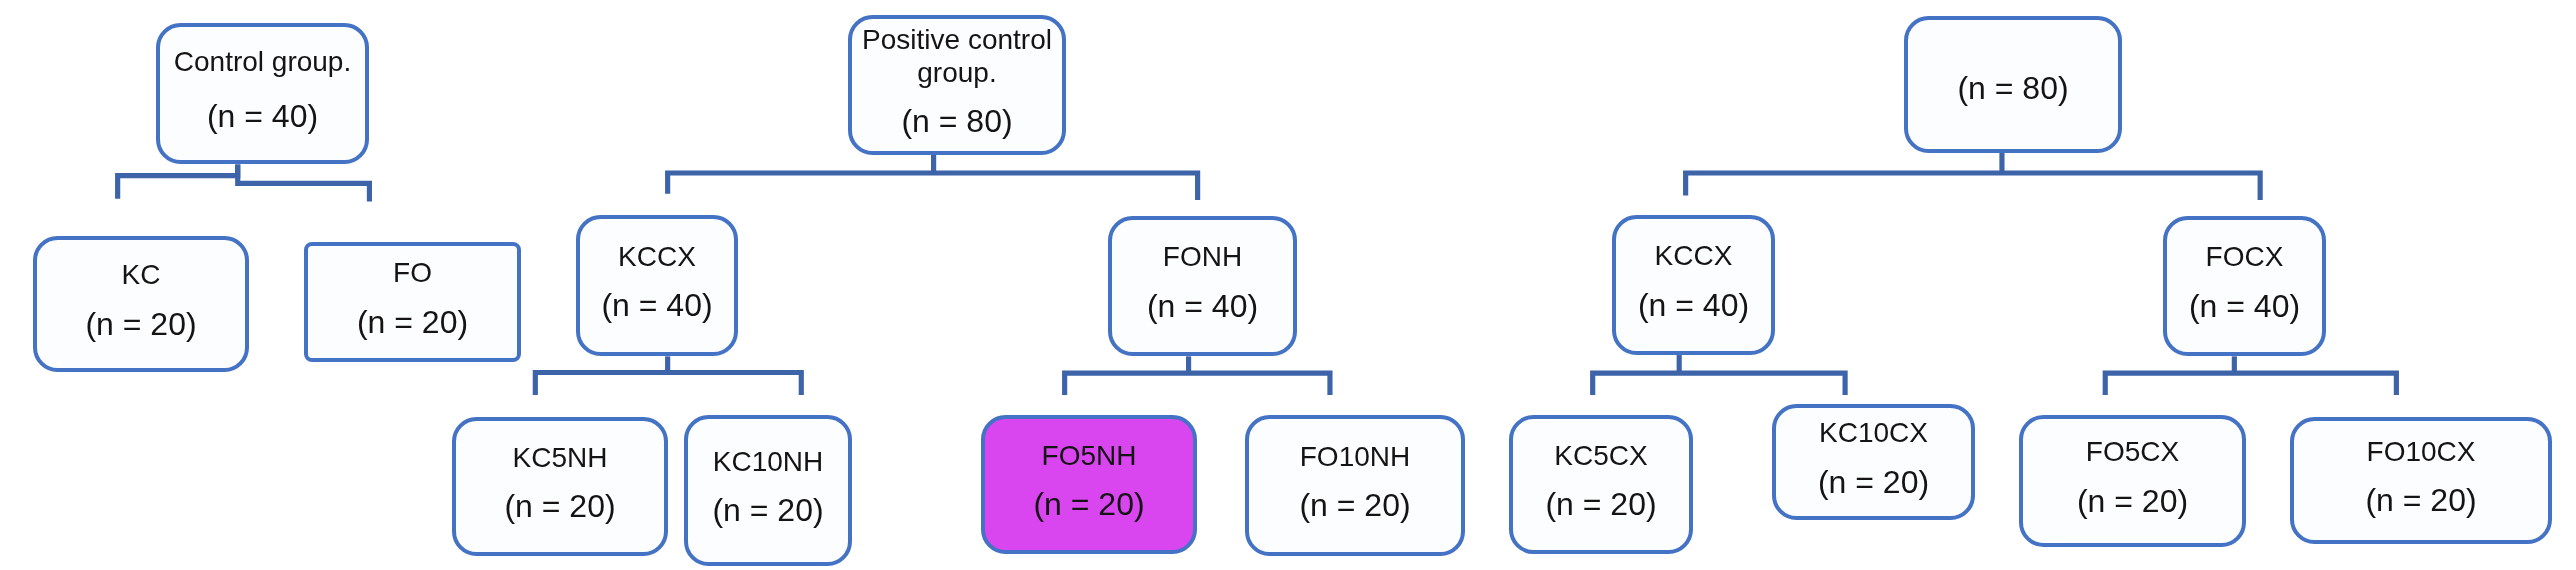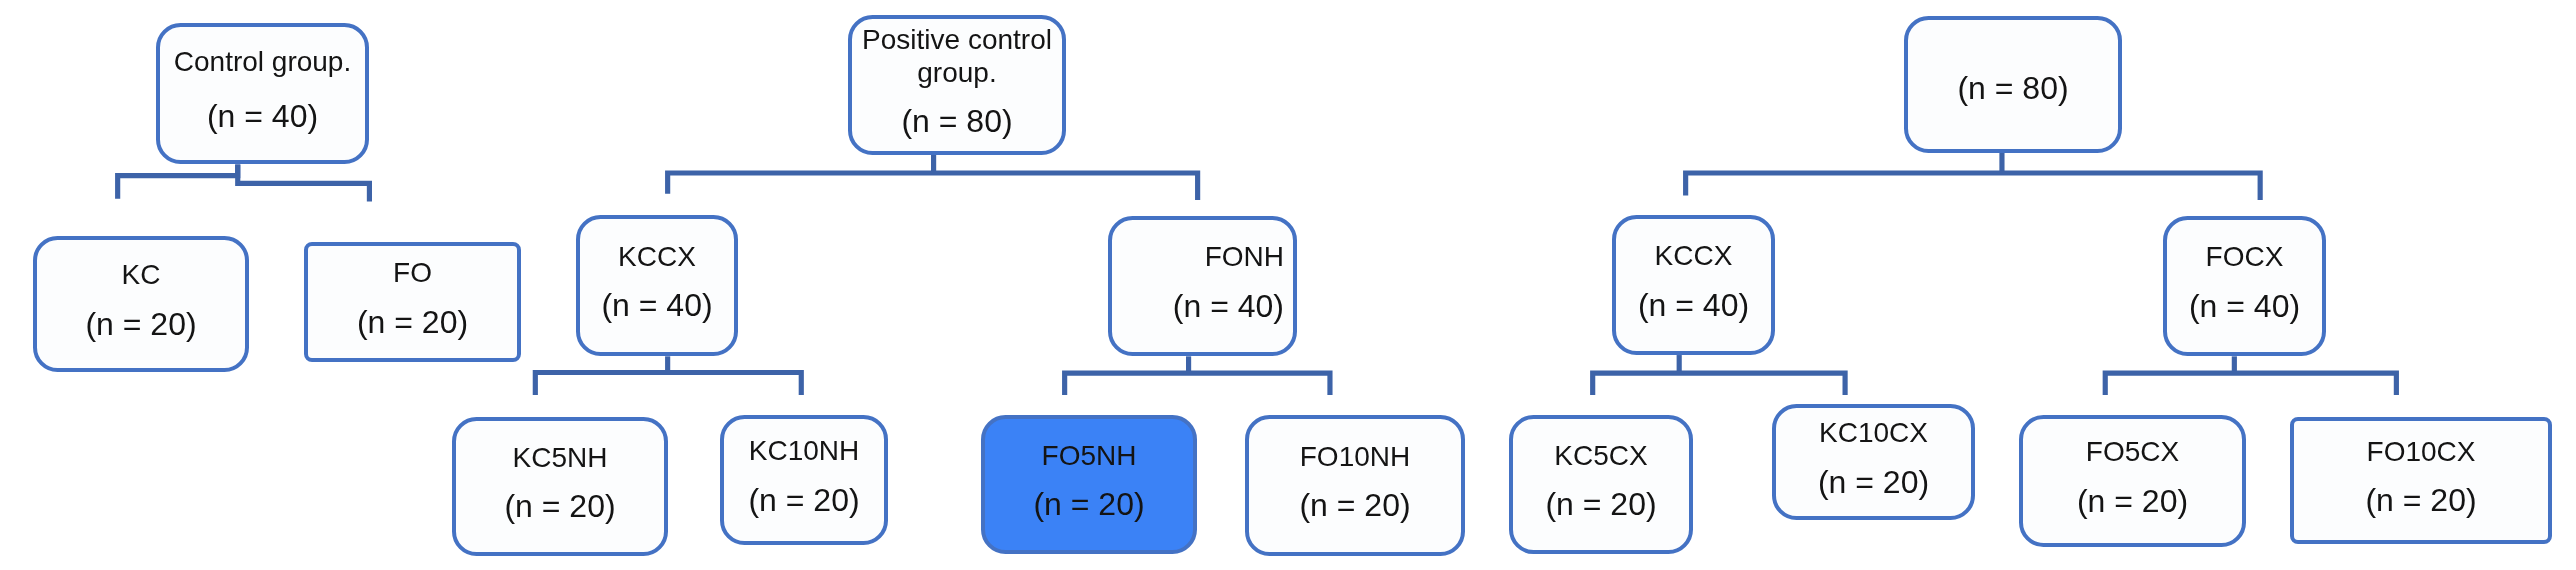--- a/index.html
+++ b/index.html
@@ -79,33 +79,33 @@
       <div class="count">(n = 20)</div>
     </div>
     <div class="node" style="left: 848px; top: 15px; width: 218px; height: 140px; border-color: rgb(68, 114, 196); background: rgb(252, 253, 254); color: rgb(20, 20, 20);">
       <div class="label">Positive control group.</div>
       <div class="count">(n = 80)</div>
     </div>
     <div class="node" style="left: 576px; top: 215px; width: 162px; height: 141px; border-color: rgb(68, 114, 196); background: rgb(252, 253, 254); color: rgb(20, 20, 20);">
       <div class="label">KCCX</div>
       <div class="count">(n = 40)</div>
     </div>
-    <div class="node" style="left: 1108px; top: 216px; width: 189px; height: 140px; border-color: rgb(68, 114, 196); background: rgb(252, 253, 254); color: rgb(20, 20, 20); align-items: flex-end;">
+    <div class="node" style="left: 1108px; top: 216px; width: 189px; height: 140px; border-color: rgb(68, 114, 196); background: rgb(252, 253, 254); color: rgb(20, 20, 20);">
       <div class="label">FONH</div>
       <div class="count">(n = 40)</div>
     </div>
     <div class="node" style="left: 452px; top: 417px; width: 216px; height: 139px; border-color: rgb(68, 114, 196); background: rgb(252, 253, 254); color: rgb(20, 20, 20);">
       <div class="label">KC5NH</div>
       <div class="count">(n = 20)</div>
     </div>
-    <div class="node" style="left: 720px; top: 415px; width: 168px; height: 130px; border-color: rgb(68, 114, 196); background: rgb(252, 253, 254); color: rgb(20, 20, 20);">
+    <div class="node" style="left: 684px; top: 415px; width: 168px; height: 151px; border-color: rgb(68, 114, 196); background: rgb(252, 253, 254); color: rgb(20, 20, 20);">
       <div class="label">KC10NH</div>
       <div class="count">(n = 20)</div>
     </div>
-    <div class="node" style="left: 981px; top: 415px; width: 216px; height: 139px; border-color: rgb(68, 114, 196); background: #3b82f6; color: rgb(20, 20, 20);">
+    <div class="node" style="left: 981px; top: 415px; width: 216px; height: 139px; border-color: rgb(68, 114, 196); background: #d946ef; color: rgb(20, 20, 20);">
       <div class="label">FO5NH</div>
       <div class="count">(n = 20)</div>
     </div>
     <div class="node" style="left: 1245px; top: 415px; width: 220px; height: 141px; border-color: rgb(68, 114, 196); background: rgb(252, 253, 254); color: rgb(20, 20, 20);">
       <div class="label">FO10NH</div>
       <div class="count">(n = 20)</div>
     </div>
     <div class="node" style="left: 1904px; top: 16px; width: 218px; height: 137px; border-color: rgb(68, 114, 196); background: rgb(252, 253, 254); color: rgb(20, 20, 20);">
       <div class="count">(n = 80)</div>
     </div>
@@ -122,18 +122,18 @@
       <div class="count">(n = 20)</div>
     </div>
     <div class="node" style="left: 1772px; top: 404px; width: 203px; height: 116px; border-color: rgb(68, 114, 196); background: rgb(252, 253, 254); color: rgb(20, 20, 20);">
       <div class="label">KC10CX</div>
       <div class="count">(n = 20)</div>
     </div>
     <div class="node" style="left: 2019px; top: 415px; width: 227px; height: 132px; border-color: rgb(68, 114, 196); background: rgb(252, 253, 254); color: rgb(20, 20, 20);">
       <div class="label">FO5CX</div>
       <div class="count">(n = 20)</div>
     </div>
-    <div class="node" style="left: 2290px; top: 417px; width: 262px; height: 127px; border-color: rgb(68, 114, 196); background: rgb(252, 253, 254); color: rgb(20, 20, 20); border-radius: 8px;">
+    <div class="node" style="left: 2290px; top: 417px; width: 262px; height: 127px; border-color: rgb(68, 114, 196); background: rgb(252, 253, 254); color: rgb(20, 20, 20);">
       <div class="label">FO10CX</div>
       <div class="count">(n = 20)</div>
     </div>
   </div>
 
 
 </body></html>

